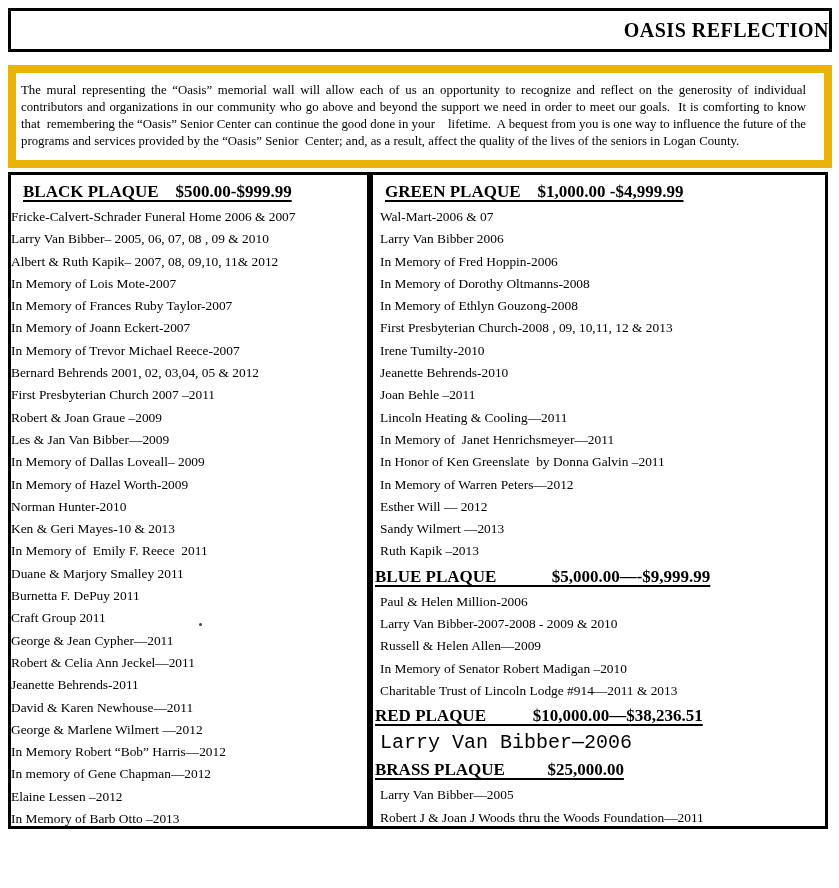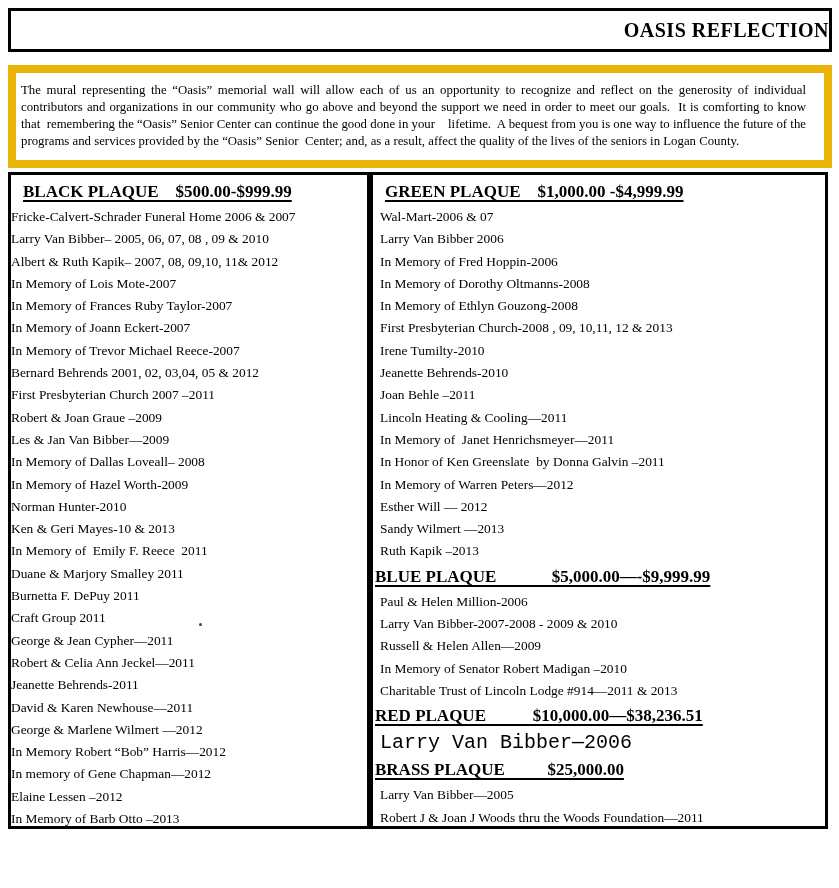--- a/index.html
+++ b/index.html
@@ -131,21 +131,21 @@
   <div class="list-item">In Memory of Trevor Michael Reece-2007</div>
 
   <div class="list-item">Bernard Behrends 2001, 02, 03,04, 05 &amp; 2012</div>
 
   <div class="list-item">First Presbyterian Church 2007 –2011</div>
 
   <div class="list-item">Robert &amp; Joan Graue –2009</div>
 
   <div class="list-item">Les &amp; Jan Van Bibber—2009</div>
 
-  <div class="list-item">In Memory of Dallas Loveall– 2008</div>
+  <div class="list-item">In Memory of Dallas Loveall– 2009</div>
 
   <div class="list-item">In Memory of Hazel Worth-2009</div>
 
   <div class="list-item">Norman Hunter-2010</div>
 
   <div class="list-item">Ken &amp; Geri Mayes-10 &amp; 2013</div>
 
   <div class="list-item">In Memory of  Emily F. Reece  2011</div>
 
   <div class="list-item">Duane &amp; Marjory Smalley 2011</div>

